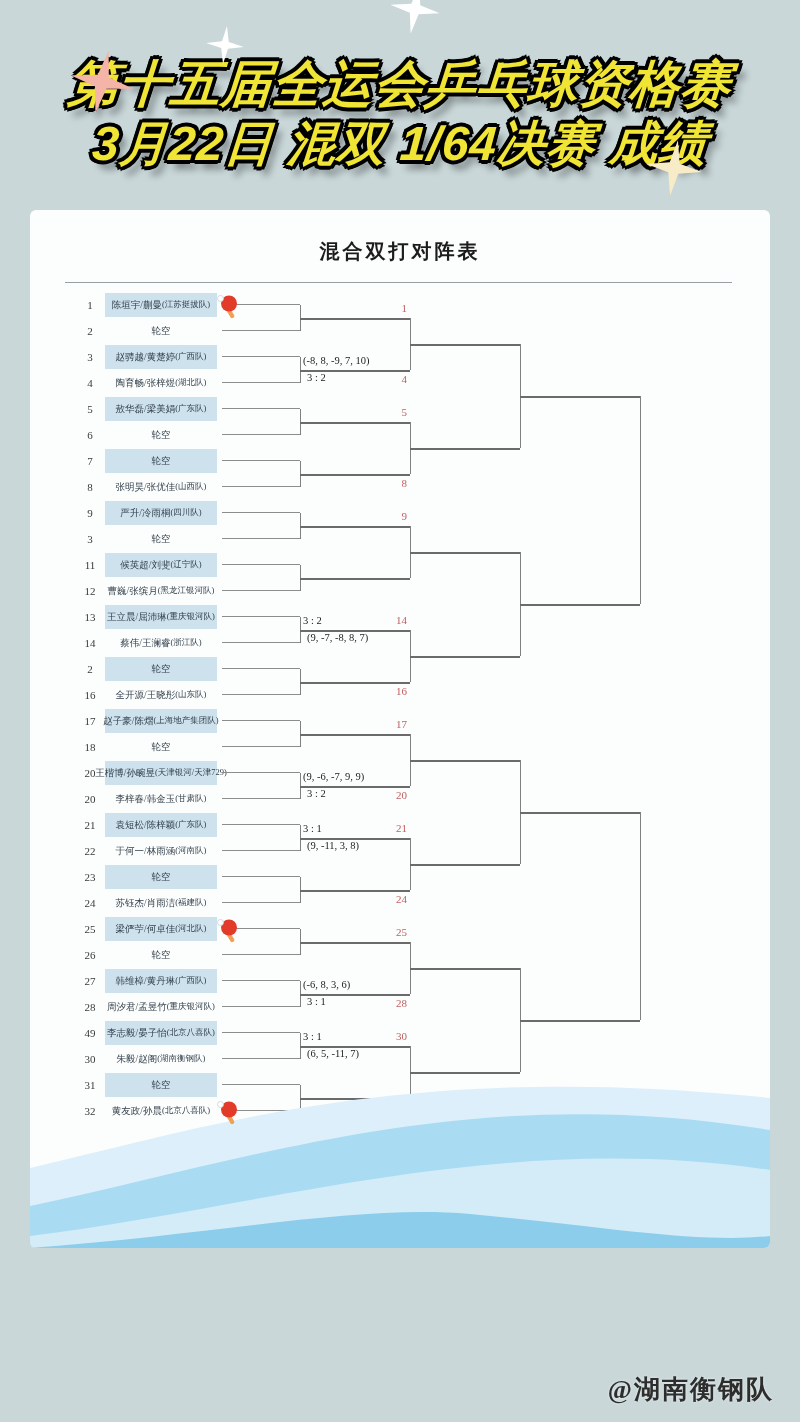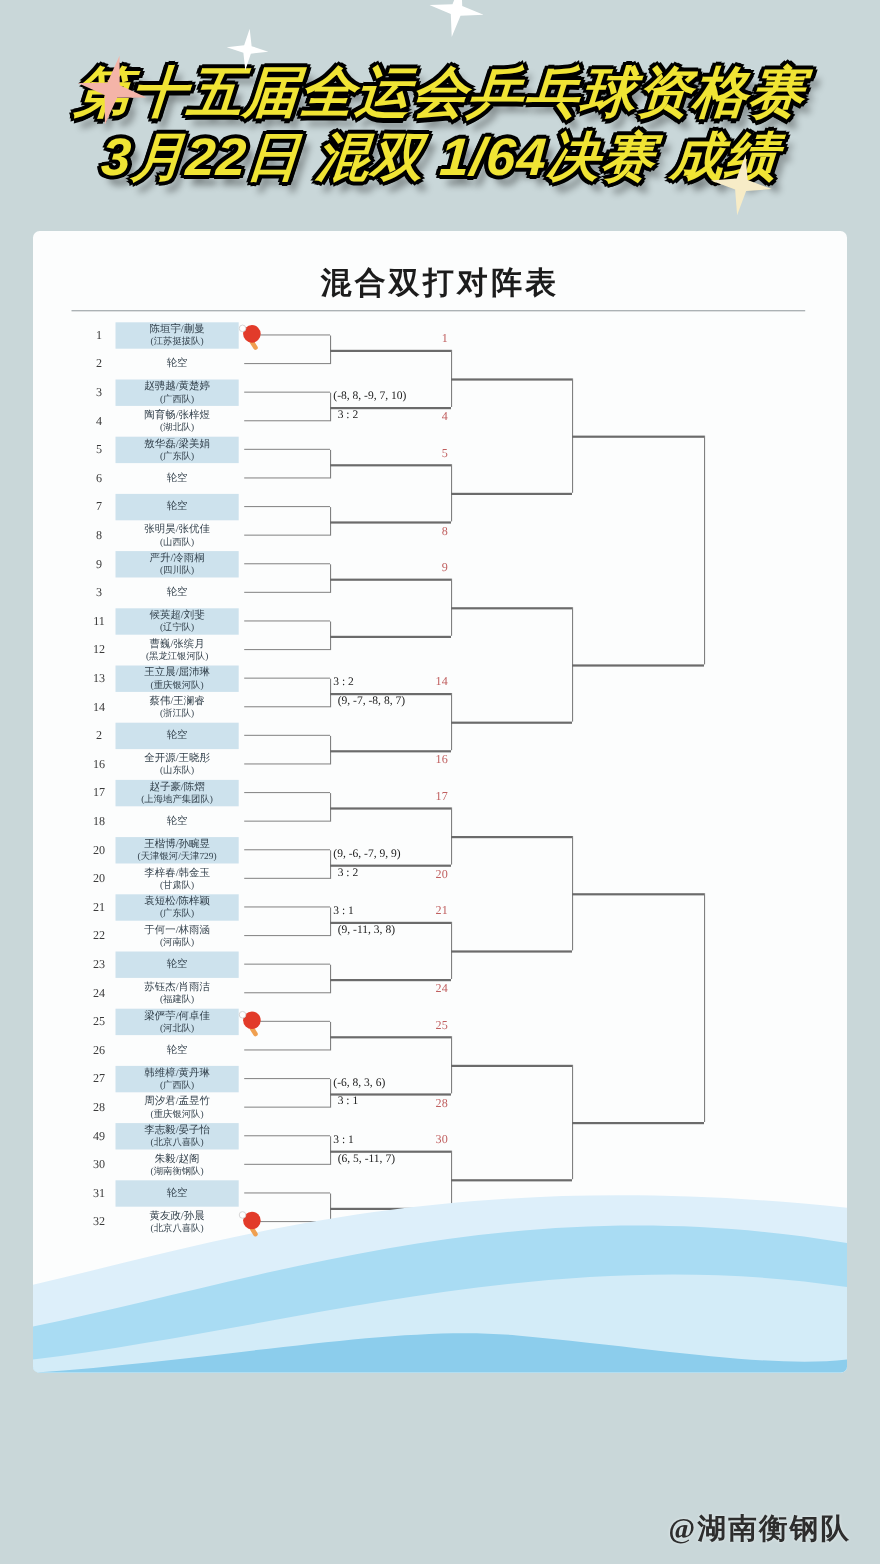--- a/index.html
+++ b/index.html
@@ -24,30 +24,30 @@
       clip-path:polygon(50% 0%,59% 41%,100% 50%,59% 59%,50% 100%,41% 59%,0% 50%,41% 41%);}
   #sp1{left:70px;top:50px;width:64px;height:64px;background:#f4b4a8;transform:rotate(12deg);}
   #sp2{left:206px;top:26px;width:38px;height:38px;background:#ffffff;transform:rotate(6deg);}
   #sp3{left:646px;top:140px;width:56px;height:56px;background:#f7ecc7;transform:rotate(8deg);}
   #sp4{left:390px;top:-16px;width:50px;height:50px;background:#ffffff;transform:rotate(10deg);}
 
   
   .card{position:absolute;left:30px;top:210px;width:740px;height:1038px;
         background:#fcfdfd;border-radius:6px;overflow:hidden;z-index:2;}
   .bracket-title{position:absolute;top:28px;left:0;right:0;text-align:center;
-        font-size:28px;font-weight:bold;letter-spacing:3px;color:#1c1c1c;}
+        font-size:20px;font-weight:bold;letter-spacing:3px;color:#1c1c1c;}
   .rule{position:absolute;top:72px;left:35px;right:38px;border-top:1.5px solid #98a0a4;}
 
   
   .rows{position:absolute;left:45px;top:82px;width:147px;}
   .row{position:relative;height:26px;display:flex;align-items:center;}
   .row::after{content:"";position:absolute;left:147px;top:12px;width:78px;
               border-top:1.5px solid #8c8c8c;}
   .seed{width:30px;flex:none;text-align:center;font-size:11px;color:#3a3a3a;}
-  .box{width:112px;height:24px;display:flex;flex-direction:column;align-items:center;
+  .box{width:112px;height:24px;display:flex;flex-direction:row;align-items:center;
        justify-content:center;position:relative;}
   .row:nth-child(odd) .box{background:#cde2ed;}
   .nm{font-size:9.5px;line-height:1.15;color:#313f4a;white-space:nowrap;}
   .tm{font-size:8.5px;line-height:1.1;color:#313f4a;white-space:nowrap;}
   .paddle{position:absolute;right:-23px;top:0;width:26px;height:26px;z-index:2;}
 
   
   .vl{position:absolute;width:0;border-left:1.5px solid #808080;}
   .hl{position:absolute;height:0;border-top:2px solid #6b6b6b;}
   .w110{width:110px}.w120{width:120px}

